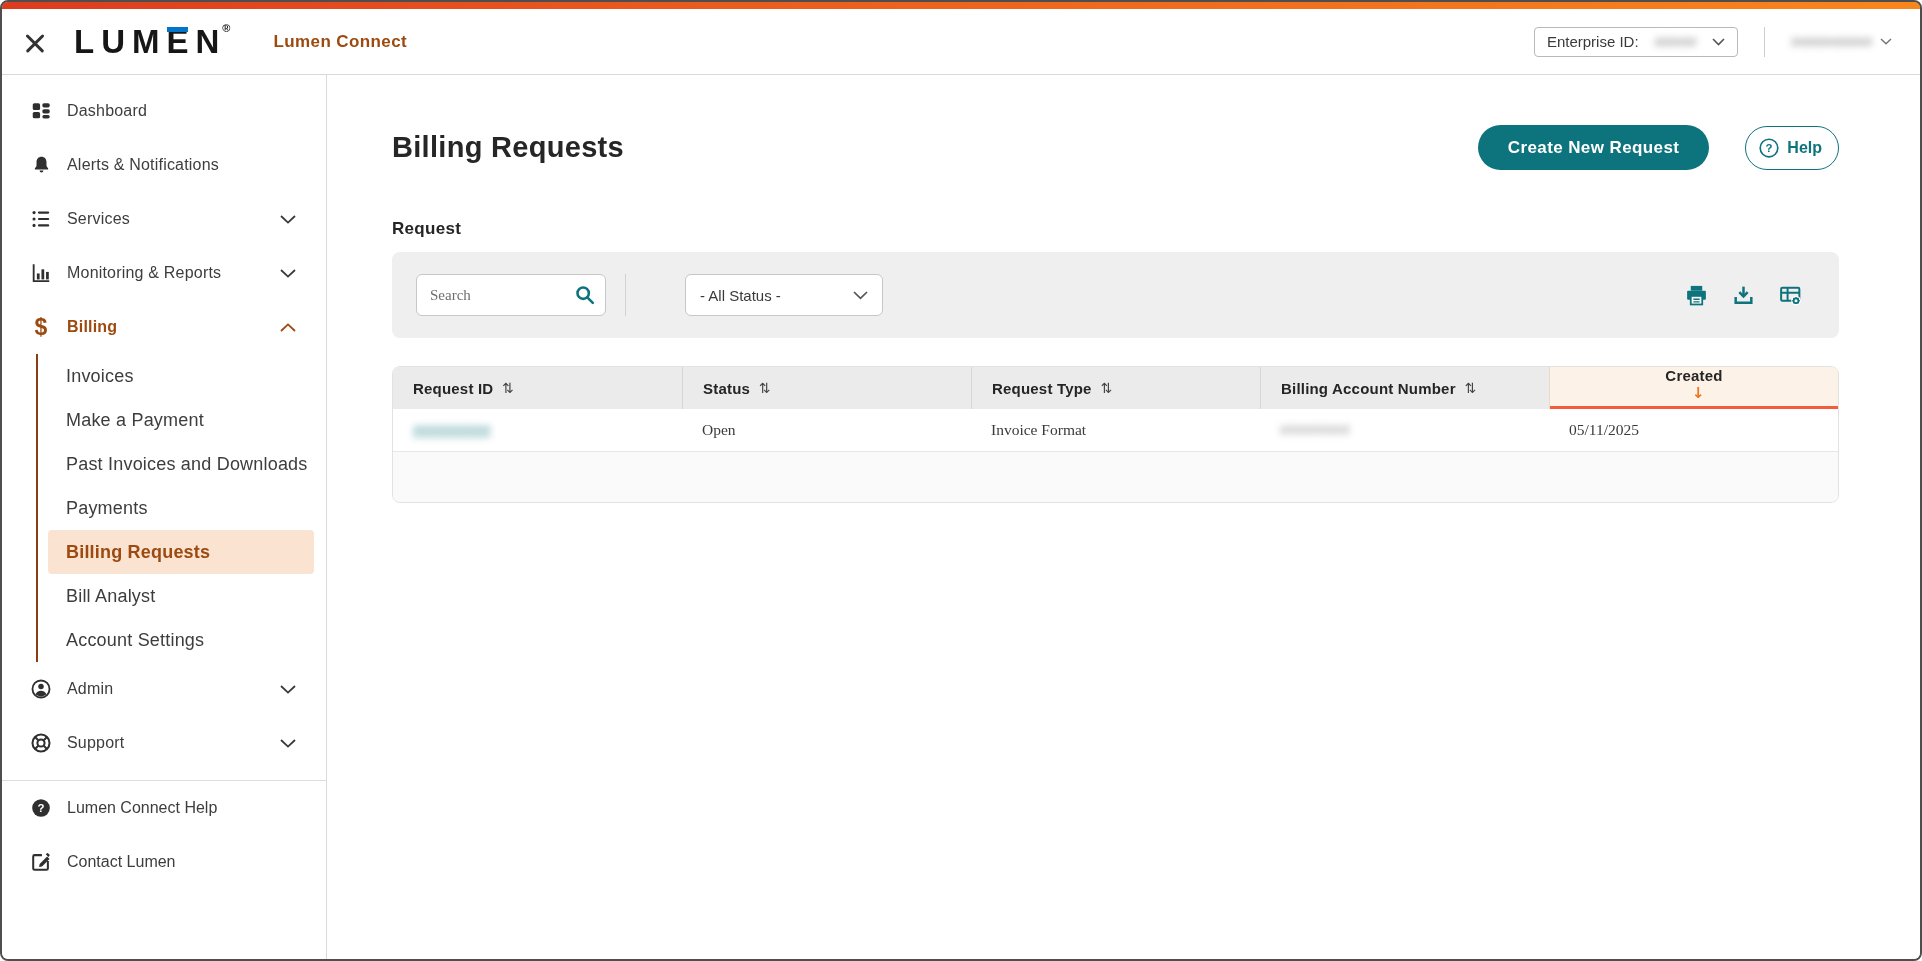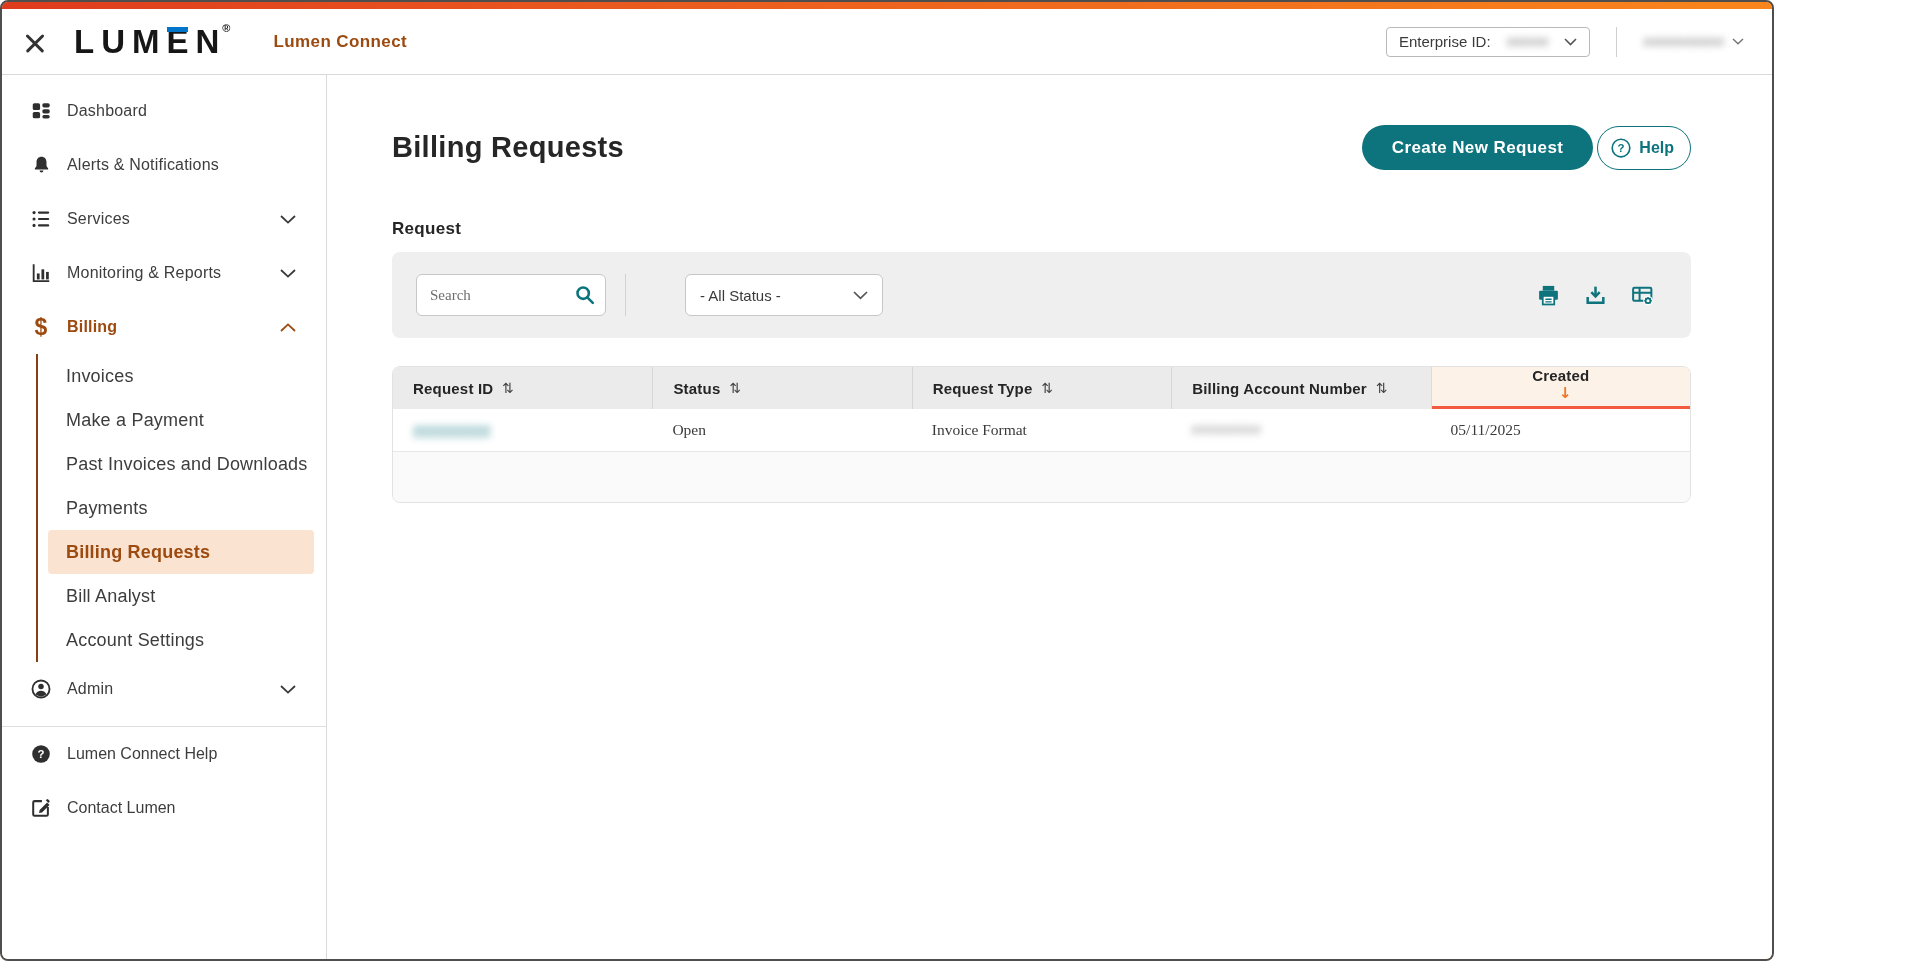--- a/index.html
+++ b/index.html
@@ -1,18 +1,18 @@
 <!DOCTYPE html>
 <html><head>
 <meta charset="utf-8">
 <style>
   * { box-sizing: border-box; margin: 0; padding: 0; }
   html,body { background:#ffffff; }
   body { font-family: "Liberation Sans","DejaVu Sans",sans-serif; color:#3d3d3d; }
-  .window { width:1774px; height:961px; border:2px solid #4e4e4e; border-radius:8px; overflow:hidden; position:relative; background:#fdba74; }
+  .window { width:1922px; height:961px; border:2px solid #4e4e4e; border-radius:8px; overflow:hidden; position:relative; background:#fdba74; }
 
   
   .top-stripe { height:7px; background:linear-gradient(90deg,#dd3b1e 0%, #ea5a1f 35%, #f9861c 100%); }
   .header { height:66px; background:#fff; border-bottom:1px solid #d9d9d9; display:flex; align-items:center; padding:0 28px 0 20px; }
   .close-btn { width:26px; height:26px; position:relative; cursor:pointer; margin-right:26px; flex:0 0 auto; }
   .close-btn::before,.close-btn::after { content:""; position:absolute; left:1px; right:1px; top:50%; height:2.6px; background:#333; border-radius:2px; }
   .close-btn::before { transform:rotate(45deg); }
   .close-btn::after { transform:rotate(-45deg); }
   .logo { font-size:33px; font-weight:bold; letter-spacing:7px; color:#161616; display:flex; align-items:flex-start; line-height:1; }
   .logo-e { position:relative; }
@@ -39,21 +39,21 @@
   .dollar-icon { font-size:23px; font-weight:bold; color:#9C4A0F; line-height:1; }
   .sub-group { border-left:2px solid #8A3D10; margin-left:34px; }
   .sub-item { height:44px; display:flex; align-items:center; margin-left:10px; margin-right:12px; padding-left:18px; border-radius:4px; font-size:18px; color:#3d3d3d; cursor:pointer; letter-spacing:.2px; }
   .sub-item.active { background:#FBE3D1; color:#9C4A0F; font-weight:bold; }
   .side-divider { height:1px; background:#dedede; margin-top:10px; }
   .footer-item { height:54px; display:flex; align-items:center; padding:0 30px 0 27px; cursor:pointer; font-size:16px; color:#3d3d3d; }
 
   
   .page-head { margin-top:50px; display:flex; align-items:center; }
   .page-title { font-size:29px; font-weight:bold; color:#262626; letter-spacing:.3px; }
-  .head-actions { margin-left:auto; display:flex; align-items:center; gap:4px;justify-content:space-between; }
+  .head-actions { margin-left:auto; display:flex; align-items:center; gap:36px;justify-content:space-between; }
   .btn-primary { height:45px; padding:0 30px; border:none; border-radius:24px; background:#0D737D; color:#fff; font-size:17px; font-weight:bold; letter-spacing:.4px; cursor:pointer; font-family:inherit; }
   .btn-help { height:44px; padding:0 16px 0 12px; border:1.5px solid #0D737D; border-radius:22px; background:#fff; color:#0D737D; font-size:16px; font-weight:bold; display:flex; align-items:center; gap:7px; cursor:pointer; font-family:inherit; }
 
   .summary-label { margin-top:49px; font-size:17px; font-weight:bold; color:#262626; letter-spacing:.3px; }
 
   
   .filter-panel { margin-top:13px; height:86px; background:#F0EFF0; border-radius:8px; display:flex; align-items:center; padding:0 36px 0 24px; }
   .search-wrap { position:relative; }
   .search-input { width:190px; height:42px; border:1px solid #c7c7c7; border-radius:6px; padding:0 40px 0 13px; font-size:15px; color:#3a3a3a; font-family:Liberation Serif, serif; background:#fff; outline:none; }
   .search-input::placeholder { color:#6f6f6f; }
@@ -220,20 +220,35 @@
             </svg>
         </span>
         <span>Admin</span>
         <span class="nav-chevron">
           <svg width="16" height="9" viewBox="0 0 16 9">
               <polyline points="1,1 8,7.6 15,1" fill="none" stroke="#3a3a3a" stroke-width="1.8"></polyline>
             </svg>
         </span>
       </div>
 
+      <div class="nav-item">
+        <span class="nav-icon">
+          <svg width="22" height="22" viewBox="0 0 24 24">
+              <circle cx="12" cy="12" r="9.3" fill="none" stroke="#2f2f2f" stroke-width="2.2"></circle>
+              <circle cx="12" cy="12" r="3.9" fill="none" stroke="#2f2f2f" stroke-width="2.2"></circle>
+              <path d="M5.5 5.5l3.5 3.5M18.5 5.5L15 9M5.5 18.5L9 15M18.5 18.5L15 15" stroke="#2f2f2f" stroke-width="2.2"></path>
+            </svg>
+        </span>
+        <span>Support</span>
+        <span class="nav-chevron">
+          <svg width="16" height="9" viewBox="0 0 16 9">
+              <polyline points="1,1 8,7.6 15,1" fill="none" stroke="#3a3a3a" stroke-width="1.8"></polyline>
+            </svg>
+        </span>
+      </div>
 
       <div class="side-divider"></div>
 
       <div class="footer-item">
         <span class="nav-icon">
           <svg width="22" height="22" viewBox="0 0 24 24">
               <circle cx="12" cy="12" r="9.6" fill="#2f2f2f"></circle>
               <text x="12" y="16.4" text-anchor="middle" font-size="12.5" font-weight="bold" fill="#fff" font-family="Liberation Sans, DejaVu Sans, sans-serif">?</text>
             </svg>
         </span>

